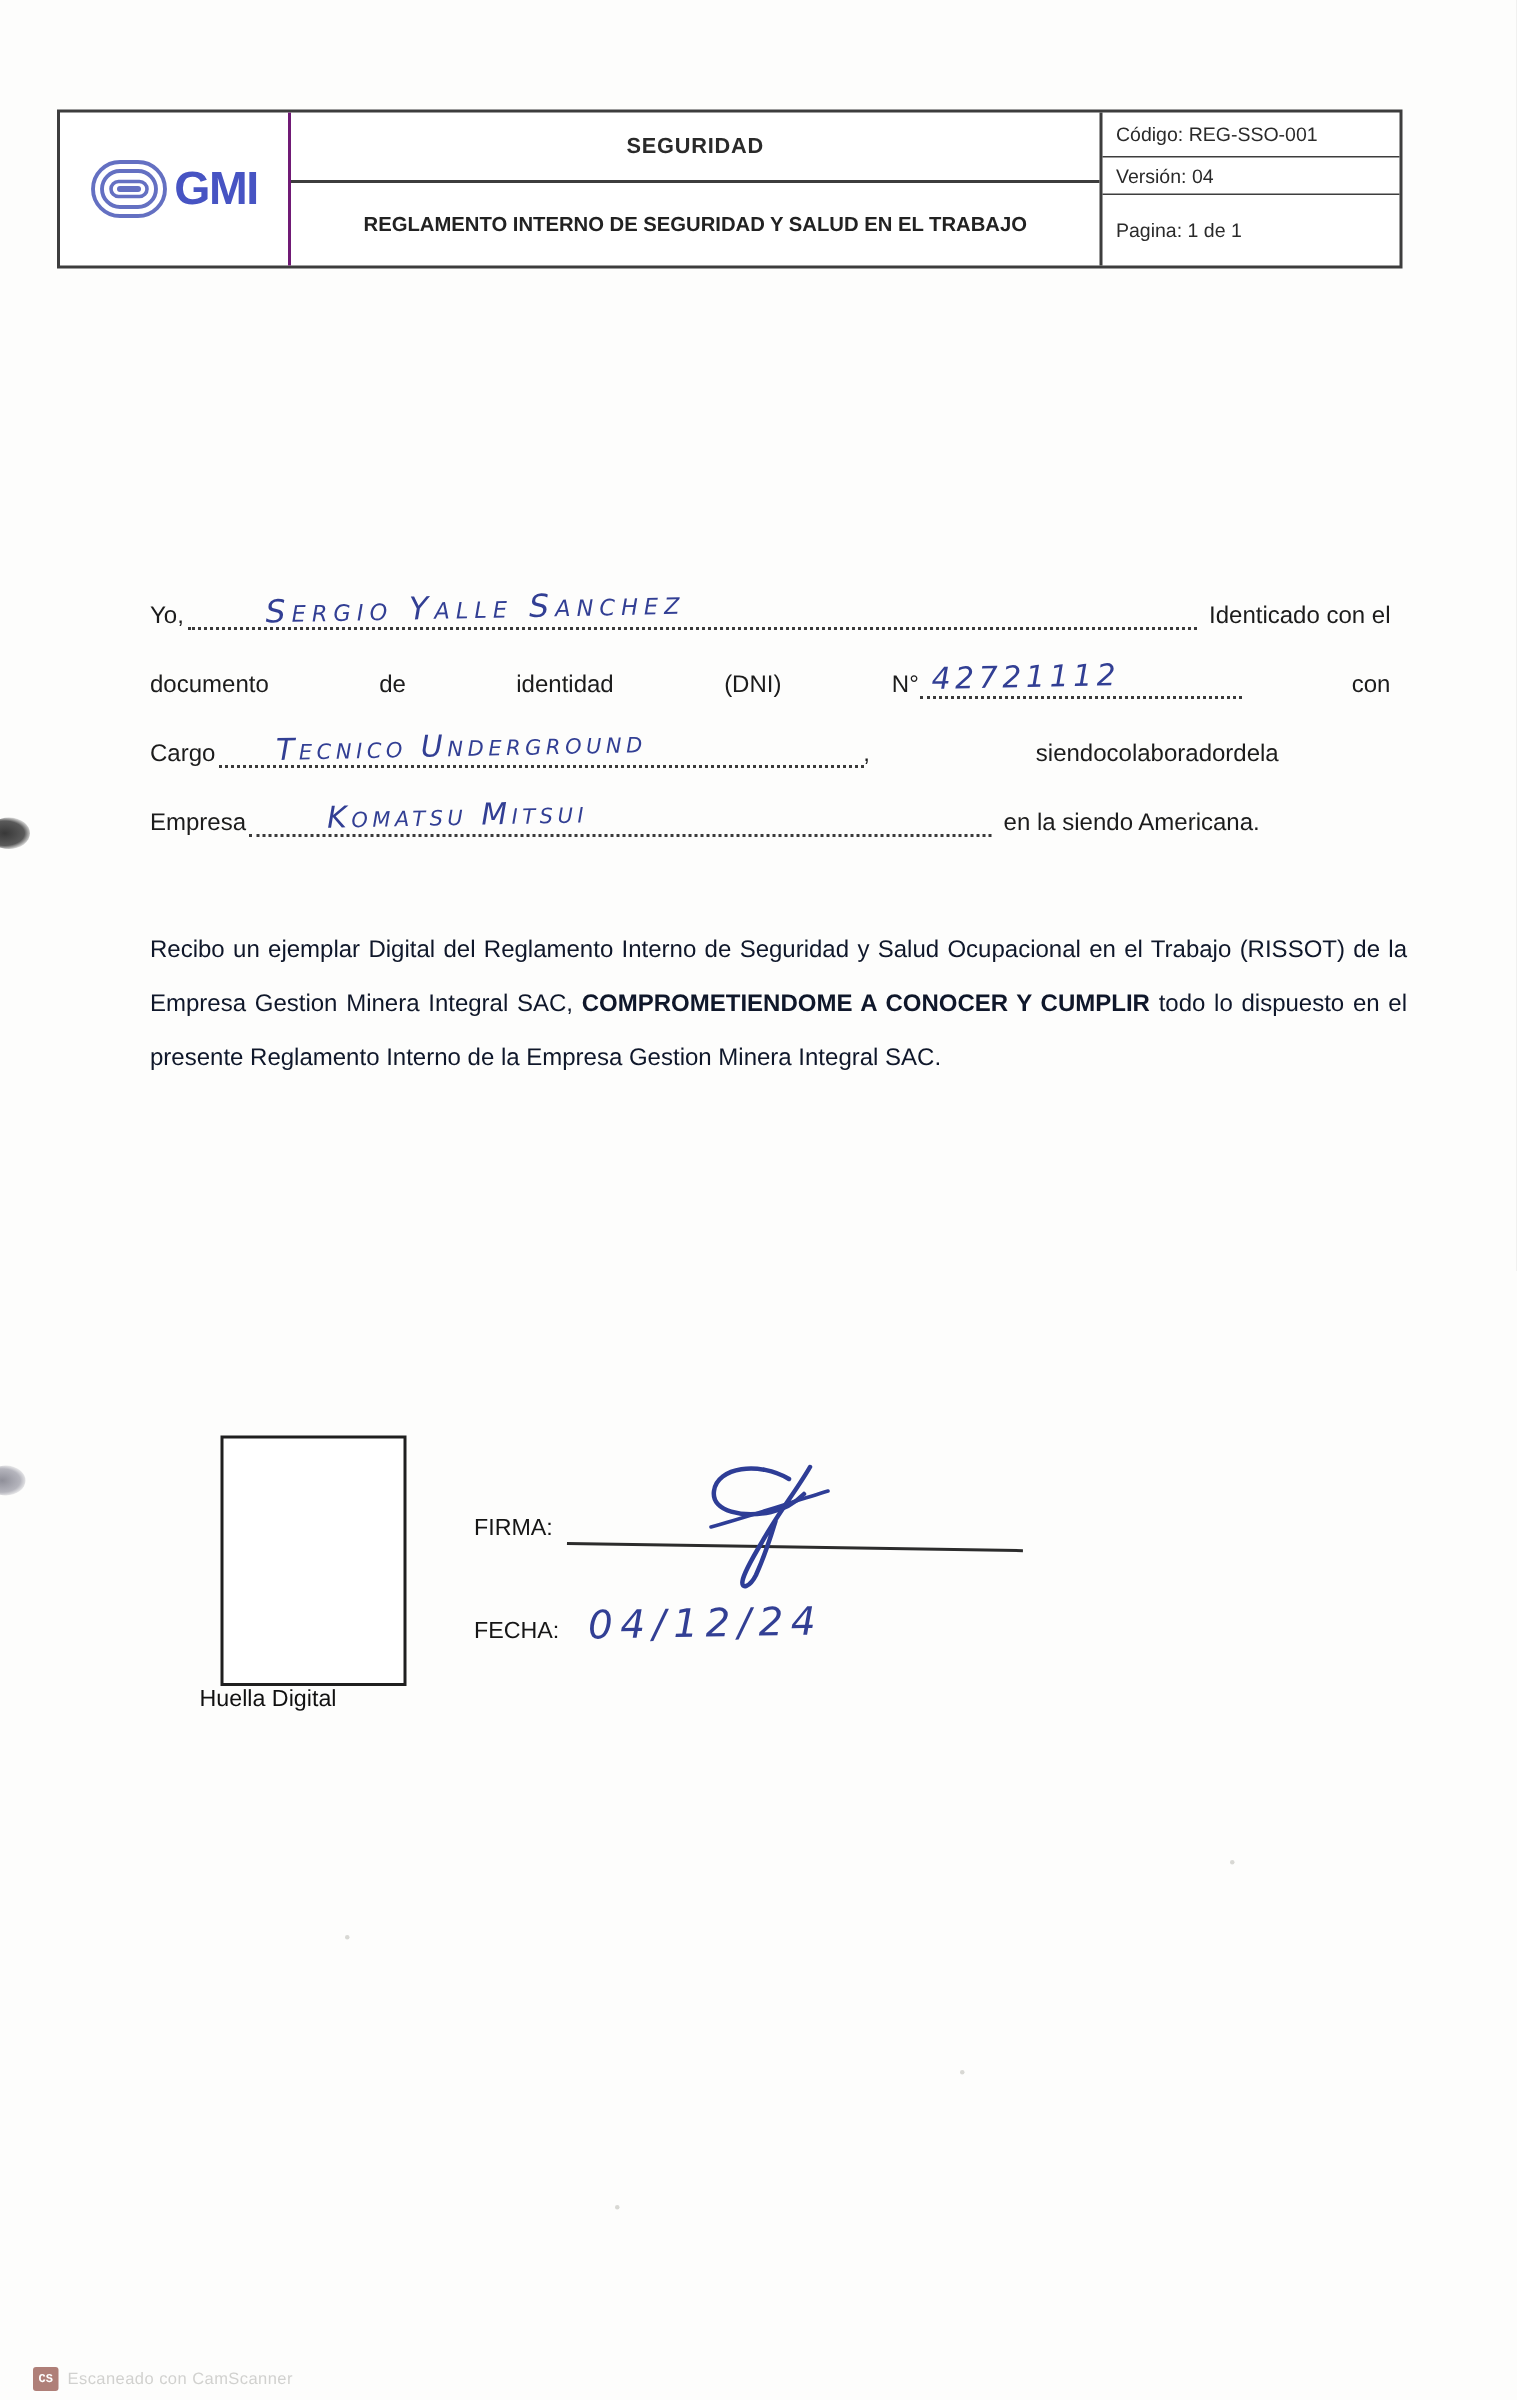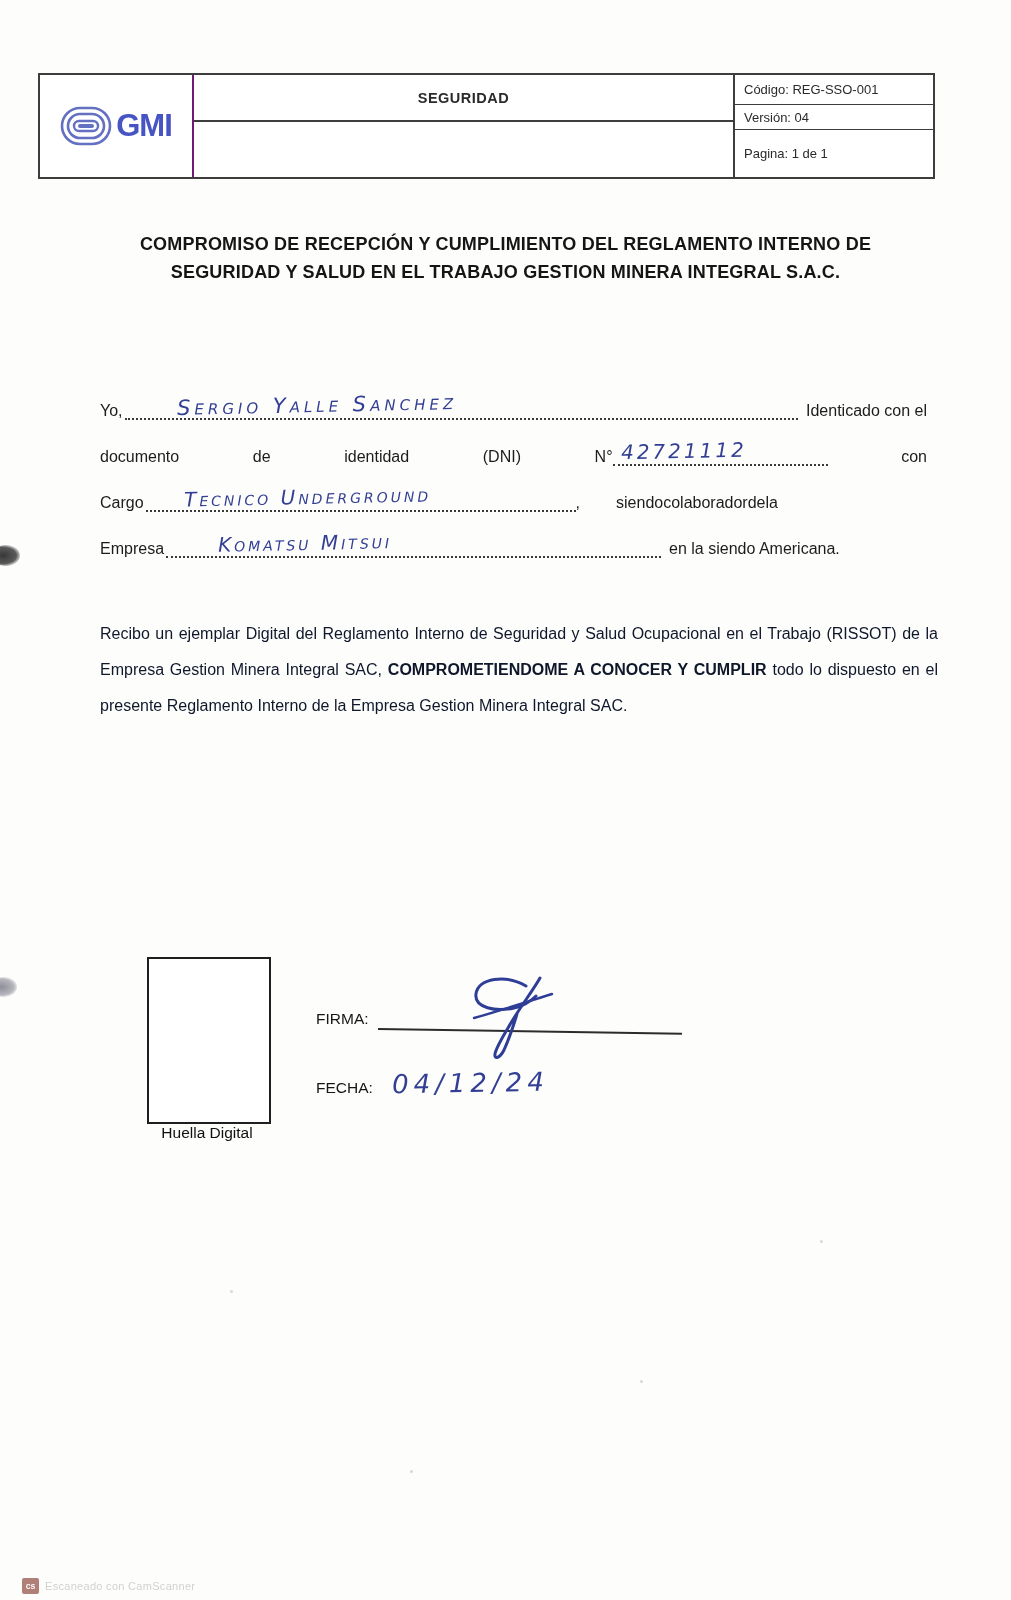--- a/index.html
+++ b/index.html
@@ -51,30 +51,30 @@
     color:#323f94;font-variant:small-caps;white-space:nowrap;transform:rotate(-1.2deg);
   }
   .hand.name{left:52px;bottom:1px;font-size:21px;letter-spacing:4px;}
   .hand.dni{left:8px;bottom:1px;font-size:20px;letter-spacing:3px;}
   .hand.cargo{left:38px;bottom:1px;font-size:20px;letter-spacing:3px;}
   .hand.empresa{left:52px;bottom:1px;font-size:20px;letter-spacing:3px;}
   .lbl{margin-right:2px;}
   .sfx{margin-left:8px;white-space:nowrap;}
   .justified{justify-content:space-between;}
   .nzone{display:flex;align-items:flex-end;}
-  .spread{flex:1;display:flex;justify-content:flex-start;margin-left:36px;}
+  .spread{flex:1;display:flex;justify-content:center;margin-left:36px;}
   
   .body-par{
     position:absolute;left:100px;top:600px;width:838px;font-size:16px;
     line-height:36px;text-align:justify;color:#0f172a;
   }
   .body-par b{font-weight:bold;}
   
   .huella-box{position:absolute;left:147px;top:957px;width:120px;height:163px;border:2px solid #1f1f1f;background:#fff;}
-  .huella-cap{position:absolute;left:133px;top:1124px;width:148px;text-align:center;font-size:15.5px;color:#111;}
+  .huella-cap{position:absolute;left:133px;top:1124px;width:148px;text-align:left;font-size:15.5px;color:#111;}
   .firma-lbl{position:absolute;left:316px;top:1010px;font-size:15.5px;color:#161616;}
   .firma-line{position:absolute;left:378px;top:1028px;width:304px;border-top:2px solid #2c2c2c;transform:rotate(0.9deg);transform-origin:left top;}
   .sig-svg{position:absolute;left:448px;top:972px;width:110px;height:92px;}
   .fecha-lbl{position:absolute;left:316px;top:1079px;font-size:15.5px;color:#161616;}
   .fecha-val{
     position:absolute;left:392px;top:1068px;font-size:26px;color:#323f94;
     font-family:"DejaVu Sans",sans-serif;font-style:italic;letter-spacing:5px;transform:rotate(-1deg);
   }
   
   .blob1{position:absolute;left:-8px;top:545px;width:28px;height:21px;border-radius:50%;
@@ -101,29 +101,29 @@
       <svg class="gmi-mark" viewBox="0 0 52 40">
         <rect x="2" y="2" width="48" height="36" rx="18" ry="18" fill="none" stroke="#4a58b8" stroke-width="2.6"></rect>
         <rect x="8" y="8" width="36" height="24" rx="12" ry="12" fill="none" stroke="#4a58b8" stroke-width="2.6"></rect>
         <rect x="14" y="15" width="24" height="10" rx="5" ry="5" fill="none" stroke="#4a58b8" stroke-width="2.4"></rect>
         <rect x="18" y="18" width="16" height="4" rx="2" fill="#4a58b8"></rect>
       </svg>
       <span class="gmi-text">GMI</span>
     </div>
     <div class="cell-mid">
       <div class="mid-top">SEGURIDAD</div>
+      <div class="mid-bottom">REGLAMENTO INTERNO DE SEGURIDAD Y SALUD EN EL TRABAJO</div>
     </div>
     <div class="cell-right">
       <div class="cr-row r1">Código: REG-SSO-001</div>
       <div class="cr-row r2">Versión: 04</div>
       <div class="cr-row r3">Pagina: 1 de 1</div>
     </div>
   </div>
 
-  <div class="doc-title">COMPROMISO DE RECEPCIÓN Y CUMPLIMIENTO DEL REGLAMENTO INTERNO DE SEGURIDAD Y SALUD EN EL TRABAJO GESTION MINERA INTEGRAL S.A.C.</div>
 
   <div class="form">
 
     <div class="fline">
       <span class="lbl">Yo,</span>
       <span class="dots grow">
         <span class="hand name">Sergio Yalle Sanchez</span>
       </span>
       <span class="sfx">Identicado con el</span>
     </div>

